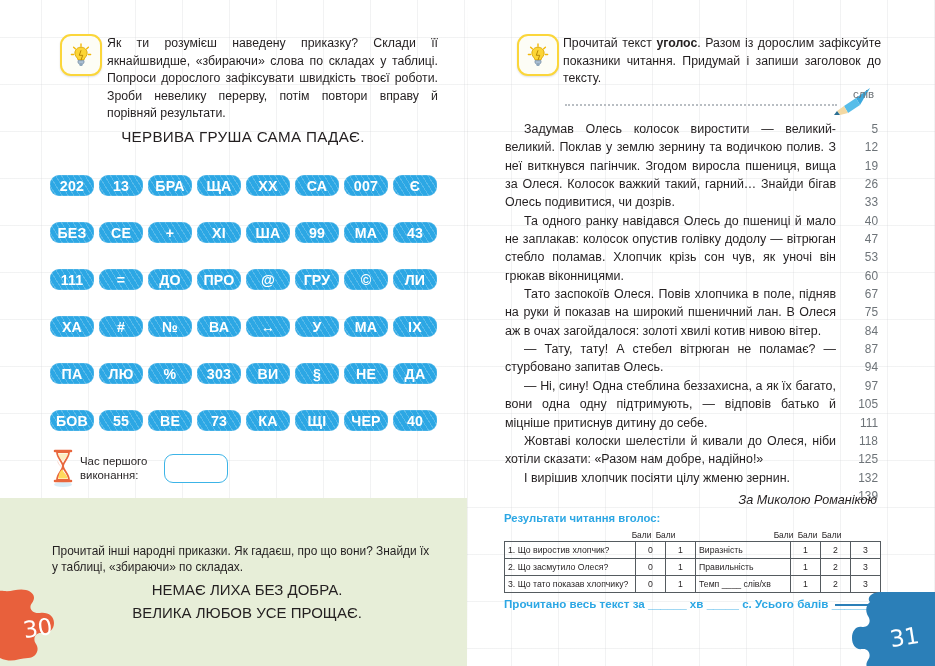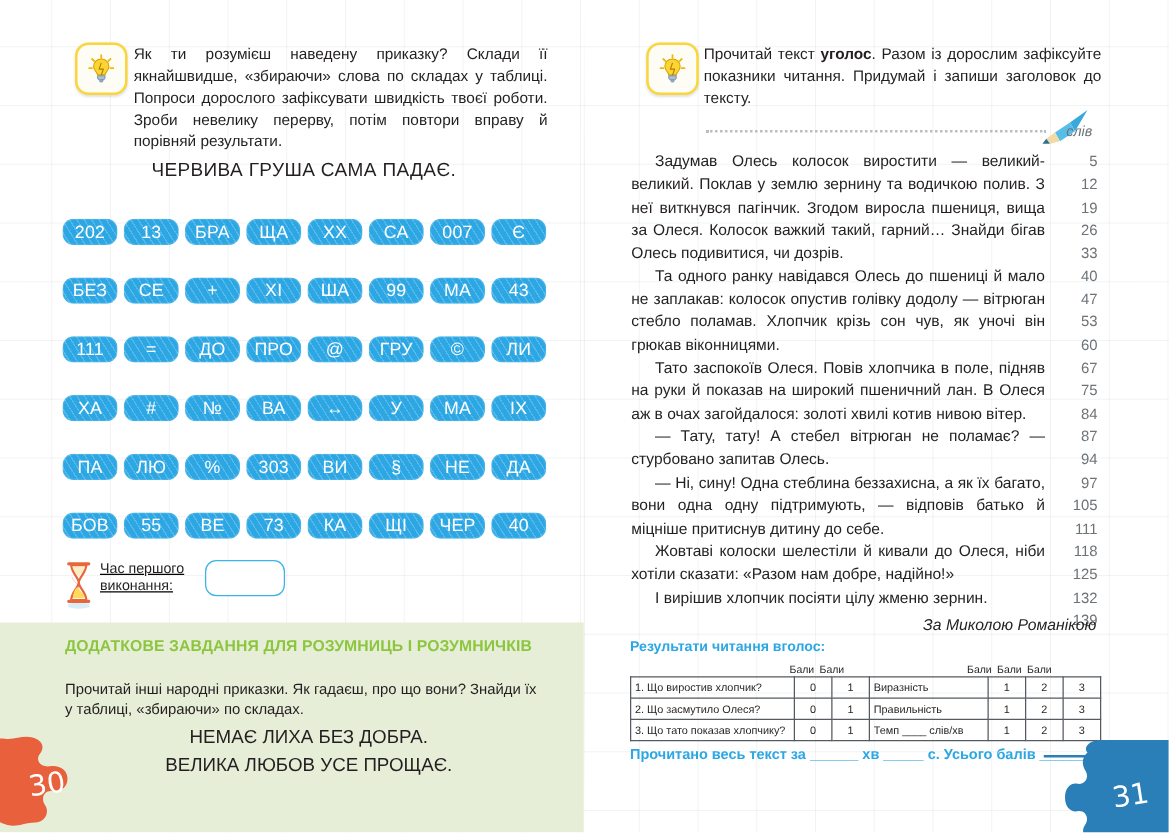--- a/index.html
+++ b/index.html
@@ -94,29 +94,29 @@
   .syl-cell {
     border-radius: 9px;
     background:
       repeating-linear-gradient(58deg, rgba(255,255,255,0.20) 0px, rgba(255,255,255,0.20) 1px, rgba(255,255,255,0) 1px, rgba(255,255,255,0) 5px),
       #2ca7e4;
     color: #ffffff;
     display: flex;
     align-items: center;
     justify-content: center;
     font-size: 14.2px;
-    font-weight: 400;
+    font-weight: 700;
     letter-spacing: 0.2px;
     box-shadow: inset 0 0 0 1px rgba(255,255,255,0.12);
     margin-top: 21px;
   }
 
   
   .timer-row { position: absolute; left: 50px; top: 448px; width: 400px; height: 44px; }
-  .timer-block { position: absolute; display: flex; align-items: flex-start; text-decoration: underline; }
+  .timer-block { position: absolute; display: flex; align-items: center; }
   .timer-label {
     font-size: 11.4px; line-height: 14px; color: #231f20;
     width: 84px; margin-left: 4px;
   }
   .timer-box {
     width: 62px; height: 27px;
     border: 1.6px solid #3cb4e7;
     border-radius: 9px;
     background: #ffffff;
   }
@@ -173,24 +173,23 @@
 
   
   .title-dots {
     position: absolute;
     left: 565px; top: 104px;
     width: 272px;
     border-top: 2.4px dotted #b9bec3;
   }
   .slv-label {
     position: absolute;
-    left: 853px; top: 100px;
+    left: 853px; top: 88px;
     font-size: 11.5px;
     color: #6d7378;
-    font-style: italic;
   }
 
   .story {
     position: absolute;
     left: 505px; top: 120px;
     width: 331px;
     font-size: 12.45px;
     line-height: 18.35px;
     color: #231f20;
     text-align: justify;
@@ -361,21 +360,20 @@
           <path d="M8.0 5.4h10c0 3.2-3.6 5.5-5 8.2-1.4-2.7-5-5-5-8.2z" fill="#fbe3a0" opacity="0.65"></path>
         </svg>
         <div class="timer-label">Час першого виконання:</div>
         <div class="timer-box"></div>
       </div>
 
 
     </div>
 
     <div class="green-panel">
-      <div class="gp-title">ДОДАТКОВЕ ЗАВДАННЯ ДЛЯ РОЗУМНИЦЬ І РОЗУМНИЧКІВ</div>
       <div class="gp-body">Прочитай інші народні приказки. Як гадаєш, про що вони? Знайди їх у таблиці, «збираючи» по складах.</div>
       <div class="gp-proverb" style="top:103px;">ВЕЛИКА ЛЮБОВ УСЕ ПРОЩАЄ.</div>
       <div class="gp-proverb">НЕМАЄ ЛИХА БЕЗ ДОБРА.</div>
 
       <div class="puzzle" style="left:-8px; top:90px;">
         <svg width="92" height="80" viewBox="0 0 92 80" style="position:absolute;left:0;top:0;">
           <path d="M2 8 C2 4 6 2 12 3 C20 4 26 0 34 2 C42 4 44 10 40 15 C36 20 40 26 48 25 C56 24 62 28 62 35 C62 42 56 46 50 45 C44 44 40 50 44 56 C48 62 44 70 36 70 C28 70 22 74 14 72 C6 70 0 66 0 58 L0 8 Z" fill="#e8603c"></path>
         </svg>
         <span>30</span>
       </div>

